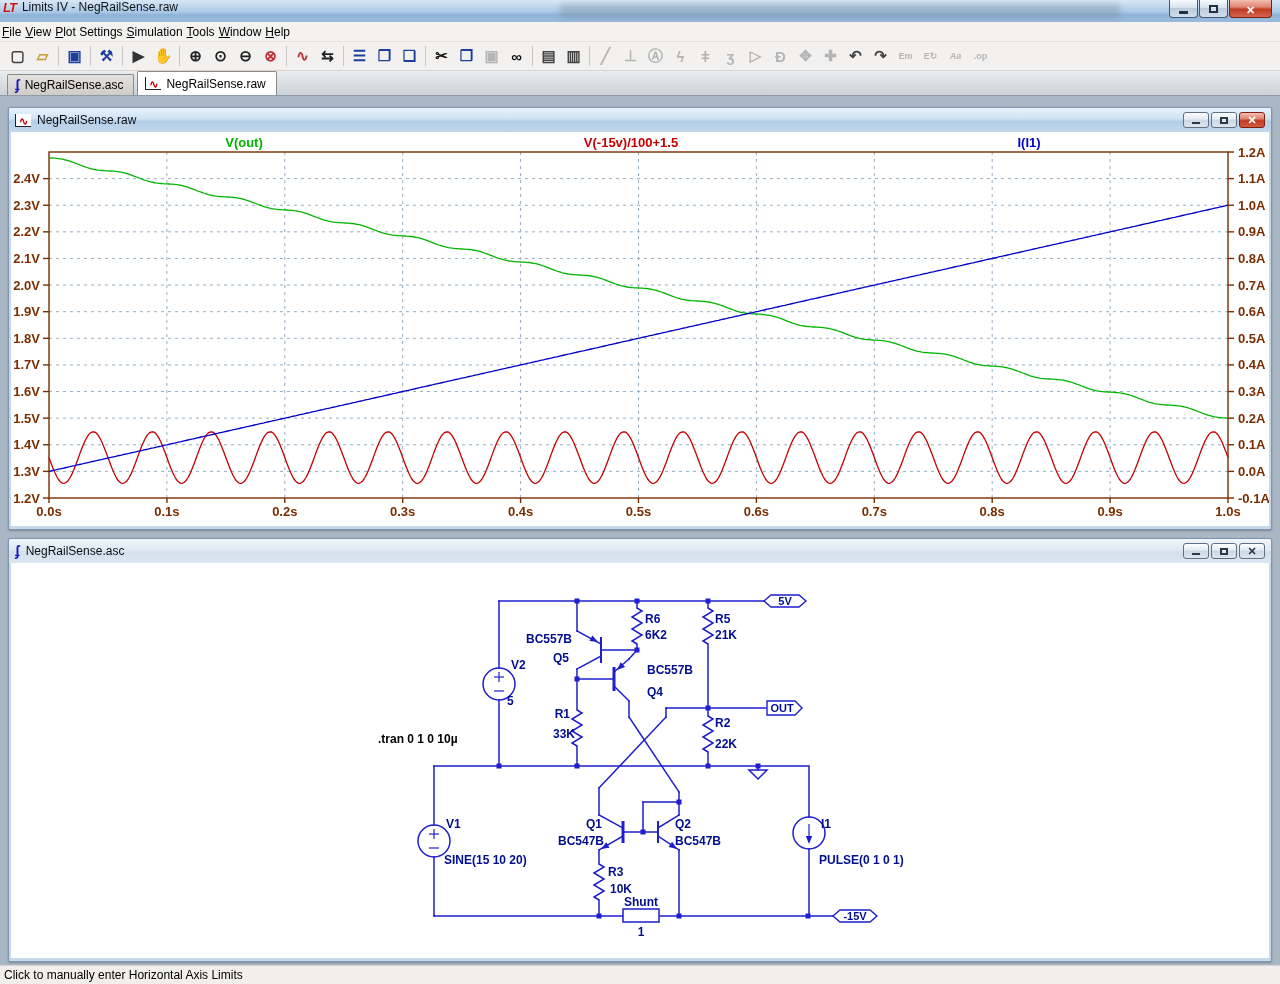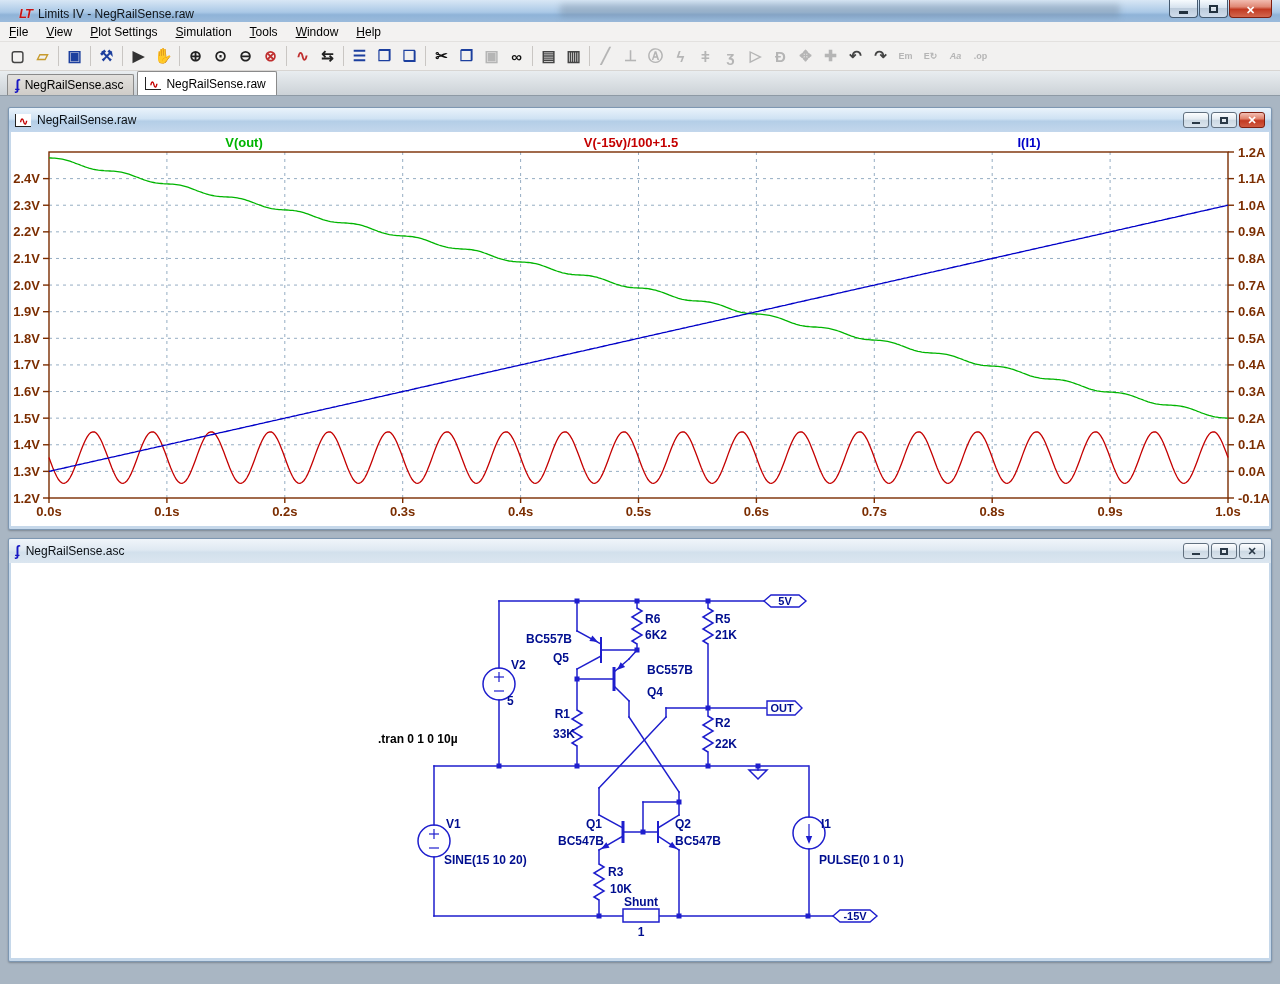--- a/index.html
+++ b/index.html
@@ -9,21 +9,21 @@
     font-family:"Liberation Sans", sans-serif;
     background:#ffffff;
   }
   .app { position:relative; width:1280px; height:984px; background:#a9b6c3; }
 
   
   .titlebar {
     position:absolute; top:0; left:0; right:0; height:28px;
     background:linear-gradient(#d8e7f5, #aac8e6 45%, #8fb3d8 55%, #a3c0de);
     border-bottom:1px solid #6d8cab;
-    display:flex; align-items:center; padding-left:19px;
+    display:flex; padding-left:3px;
   }
   .titlebar .ghost {
     position:absolute; left:560px; top:4px; width:560px; height:13px;
     background:rgba(95,108,125,.28); filter:blur(3px); border-radius:3px;
   }
   .lt-logo {
     color:#c41212; font-weight:bold; font-style:italic; font-size:13px;
     margin-right:6px; letter-spacing:-1px; text-shadow:0 0 1px #fff;
   }
   .title-text { font-size:12px; color:#101418; position:relative; z-index:2; }
@@ -42,21 +42,21 @@
   .ic-min { display:block; width:9px; height:3px; background:currentColor; margin-top:7px; }
   .ic-restore { display:block; width:9px; height:8px; border:2px solid currentColor; background:rgba(255,255,255,.35); }
   .ic-close::before { content:"✕"; font-size:11px; font-weight:bold; line-height:1; }
 
   
   .menubar {
     position:absolute; top:22px; left:0; right:0; height:20px;
     background:#f3f2f1; border-bottom:1px solid #e3e1df;
     display:flex; align-items:center; font-size:12px; color:#000;
   }
-  .menu-item { padding:2px 9px; cursor:default; }
+  .menu-item { padding:2px 2px; cursor:default; }
   .menu-item u { text-decoration:underline; }
 
   
   .toolbar {
     position:absolute; top:42px; left:0; right:0; height:29px;
     background:#f2f1f0; border-bottom:1px solid #d8d5d2;
     display:flex; align-items:center; padding-left:5px;
   }
   .tbtn {
     width:25px; height:23px; display:flex; align-items:center; justify-content:center;
@@ -492,14 +492,17 @@
             <text x="818" y="863" text-anchor="start" fill="#000e8f" font-size="12px" font-weight="bold">PULSE(0 1 0 1)</text>
             <text x="640" y="905" text-anchor="middle" fill="#000e8f" font-size="12px" font-weight="bold">Shunt</text>
             <text x="640" y="935" text-anchor="middle" fill="#000e8f" font-size="12px" font-weight="bold">1</text>
             <text x="377" y="742" text-anchor="start" fill="#000000" font-size="12px" font-weight="bold">.tran 0 1 0 10µ</text>
           </svg>
       </div>
     </div>
 
   </div>
 
+  <div class="statusbar">
+    <span>Click to manually enter Horizontal Axis Limits</span>
+  </div>
 
 </div>
 
 </body></html>

